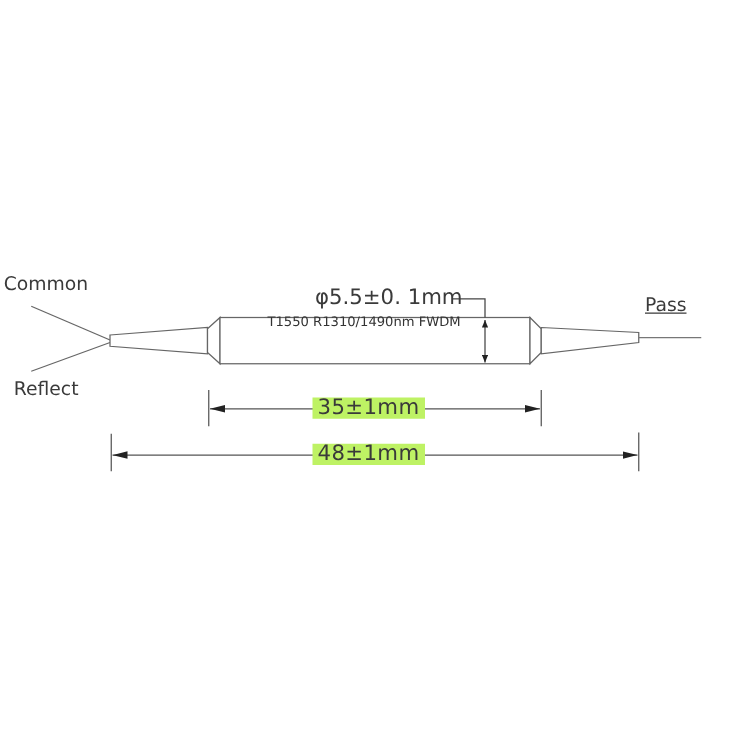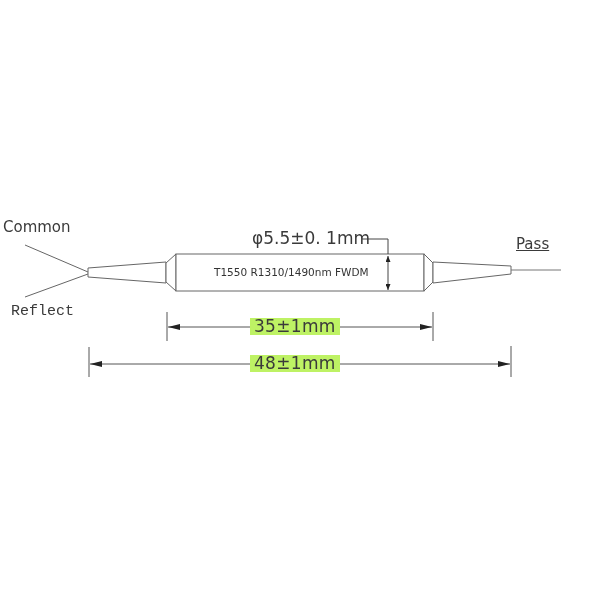--- a/index.html
+++ b/index.html
@@ -74,21 +74,21 @@
     </g>
 
     <g stroke="#555" stroke-width="1" fill="none">
       <line x1="89" y1="347" x2="89" y2="377"></line>
       <line x1="511" y1="346" x2="511" y2="377"></line>
       <line x1="90" y1="364" x2="510" y2="364" marker-start="url(#arrowStart)" marker-end="url(#arrowEnd)"></line>
     </g>
   </svg>
 
   <span class="lbl port" style="left:3px; top:220px;">Common</span>
-  <span class="lbl port" style="left:11px; top:304px;font-family:Liberation Mono, monospace;">Reflect</span>
+  <span class="lbl port" style="left:11px; top:304px;">Reflect</span>
   <span class="lbl port" style="left:516px; top:237px;text-decoration:underline;">Pass</span>
 
-  <span class="lbl body-text" style="left:214px; top:267px;">T1550 R1310/1490nm FWDM</span>
+  <span class="lbl body-text" style="left:214px; top:253px;">T1550 R1310/1490nm FWDM</span>
 
   <span class="lbl phi" style="left:231px; top:230px;">φ5.5±0. 1mm</span>
   <span class="lbl dim" style="left:250px; top:318px;">35±1mm</span>
   <span class="lbl dim" style="left:250px; top:355px;">48±1mm</span>
 </div>
 
 </body></html>

